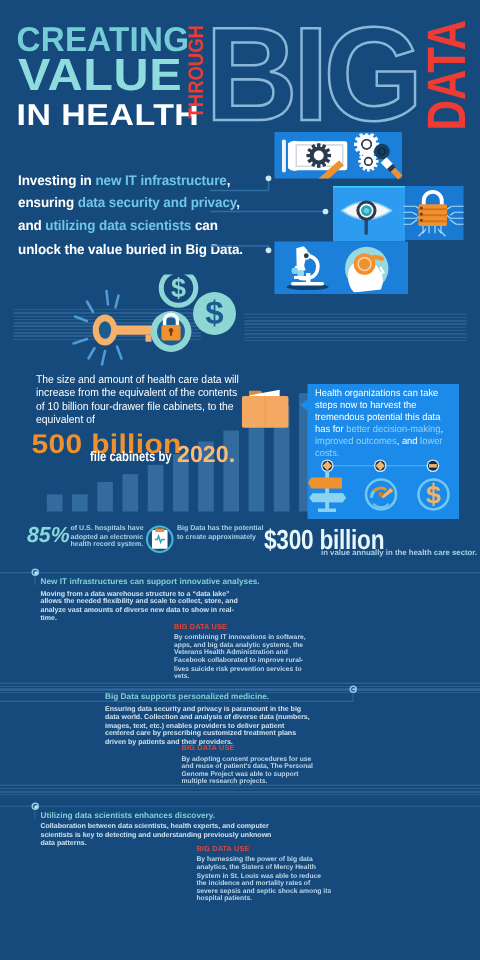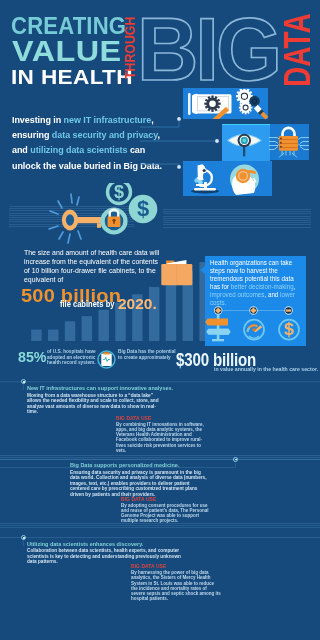--- a/index.html
+++ b/index.html
@@ -60,21 +60,21 @@
   #callout{left:205px;top:256px;width:101px;height:90px;background:#1c8ae8;}
   #callout-text{left:210px;top:259px;width:90px;font-size:6.5px;color:#ffffff;
      line-height:7.9px;transform:scale(.96,1);transform-origin:0 0;}
   #callout-text .hl{color:#8fd4f7;}
   #calloutarrow{left:200px;top:266px;width:0;height:0;
      border-top:4px solid transparent;border-bottom:4px solid transparent;
      border-right:5px solid #1c8ae8;}
 
   
   #pct85{left:18px;top:350px;font-size:14.5px;font-weight:bold;color:#8ad9da;line-height:1;
-     transform:scale(.98,1);transform-origin:0 0;}
+     transform:scale(.98,1);transform-origin:0 0;font-style:italic;}
   #pct85txt{left:47px;top:349px;width:52px;font-size:4.7px;font-weight:bold;color:#a9cfe6;
      line-height:5.7px;}
   #bdtxt{left:118px;top:349px;width:58px;font-size:4.7px;font-weight:bold;color:#a9cfe6;
      line-height:5.7px;}
   #b300{left:176px;top:351px;font-size:18.4px;font-weight:bold;color:#e8f6fb;line-height:1;
      letter-spacing:-.2px;transform:scale(.82,1);transform-origin:0 0;}
   #b300sub{left:214px;top:366.5px;font-size:5.2px;font-weight:bold;color:#a9cfe6;line-height:1;white-space:nowrap;}
 
   
   .sec-title{position:absolute;font-size:5.5px;font-weight:bold;color:#7ed0d6;line-height:1;}

